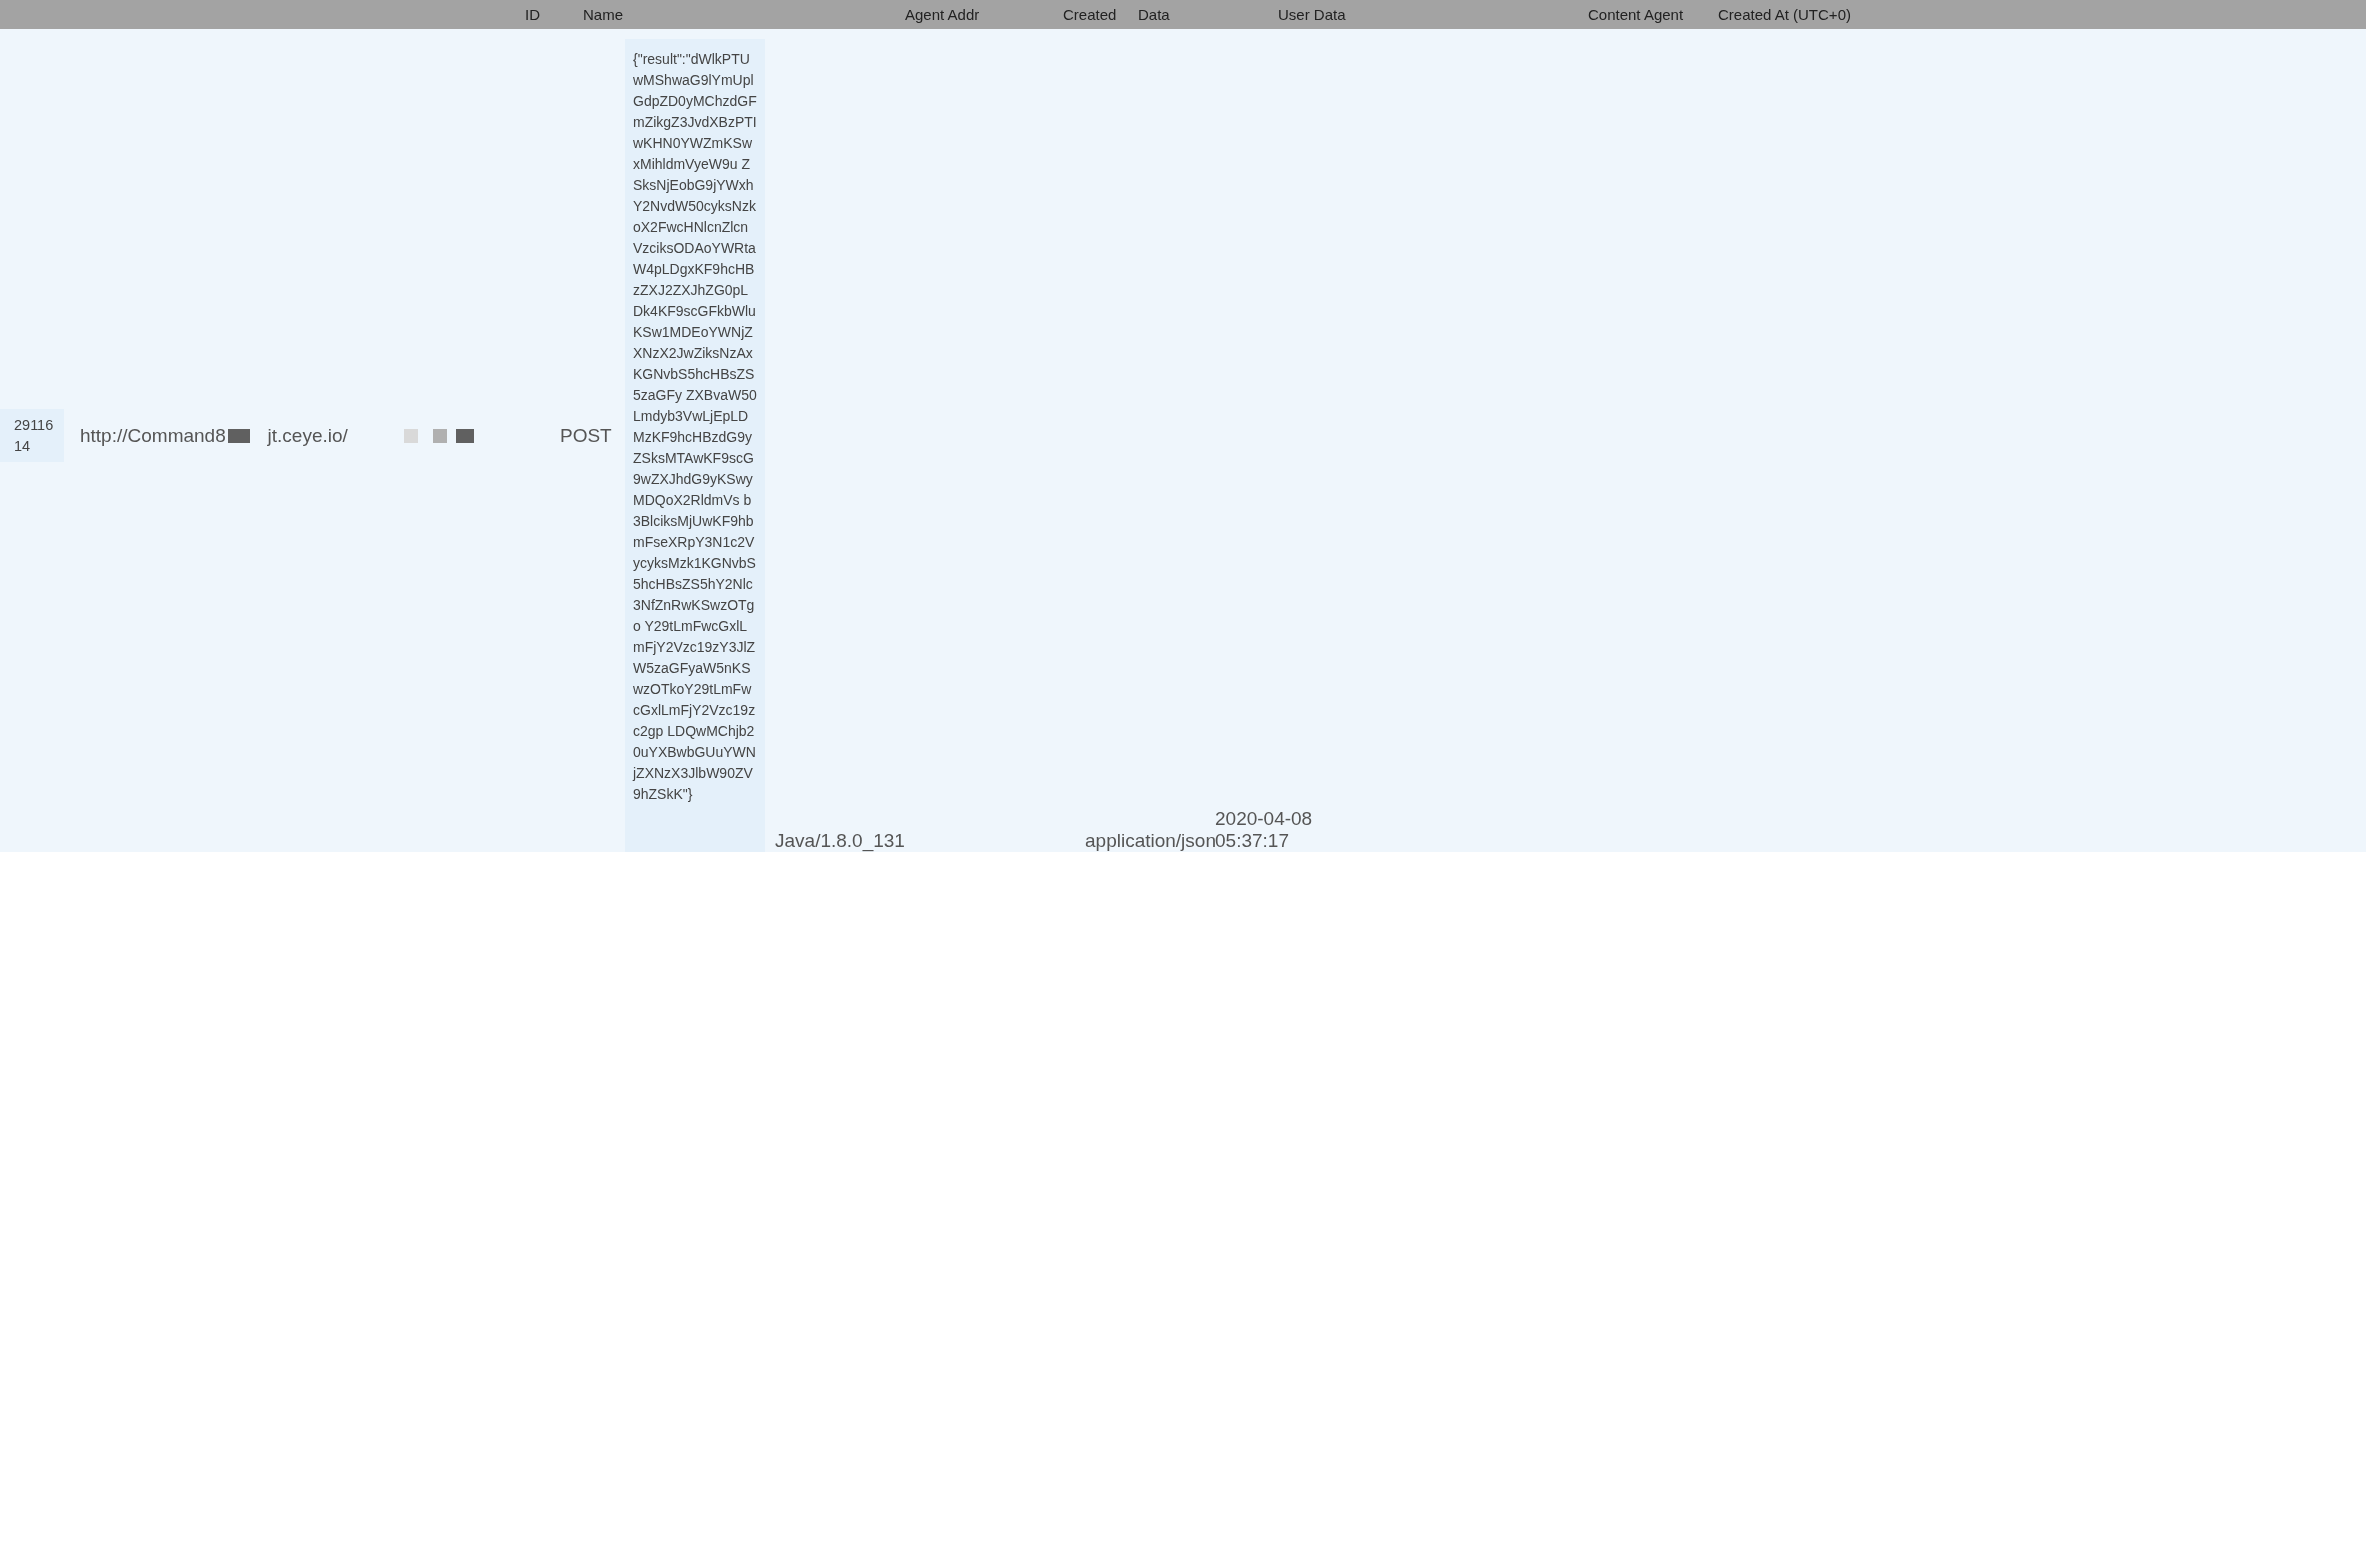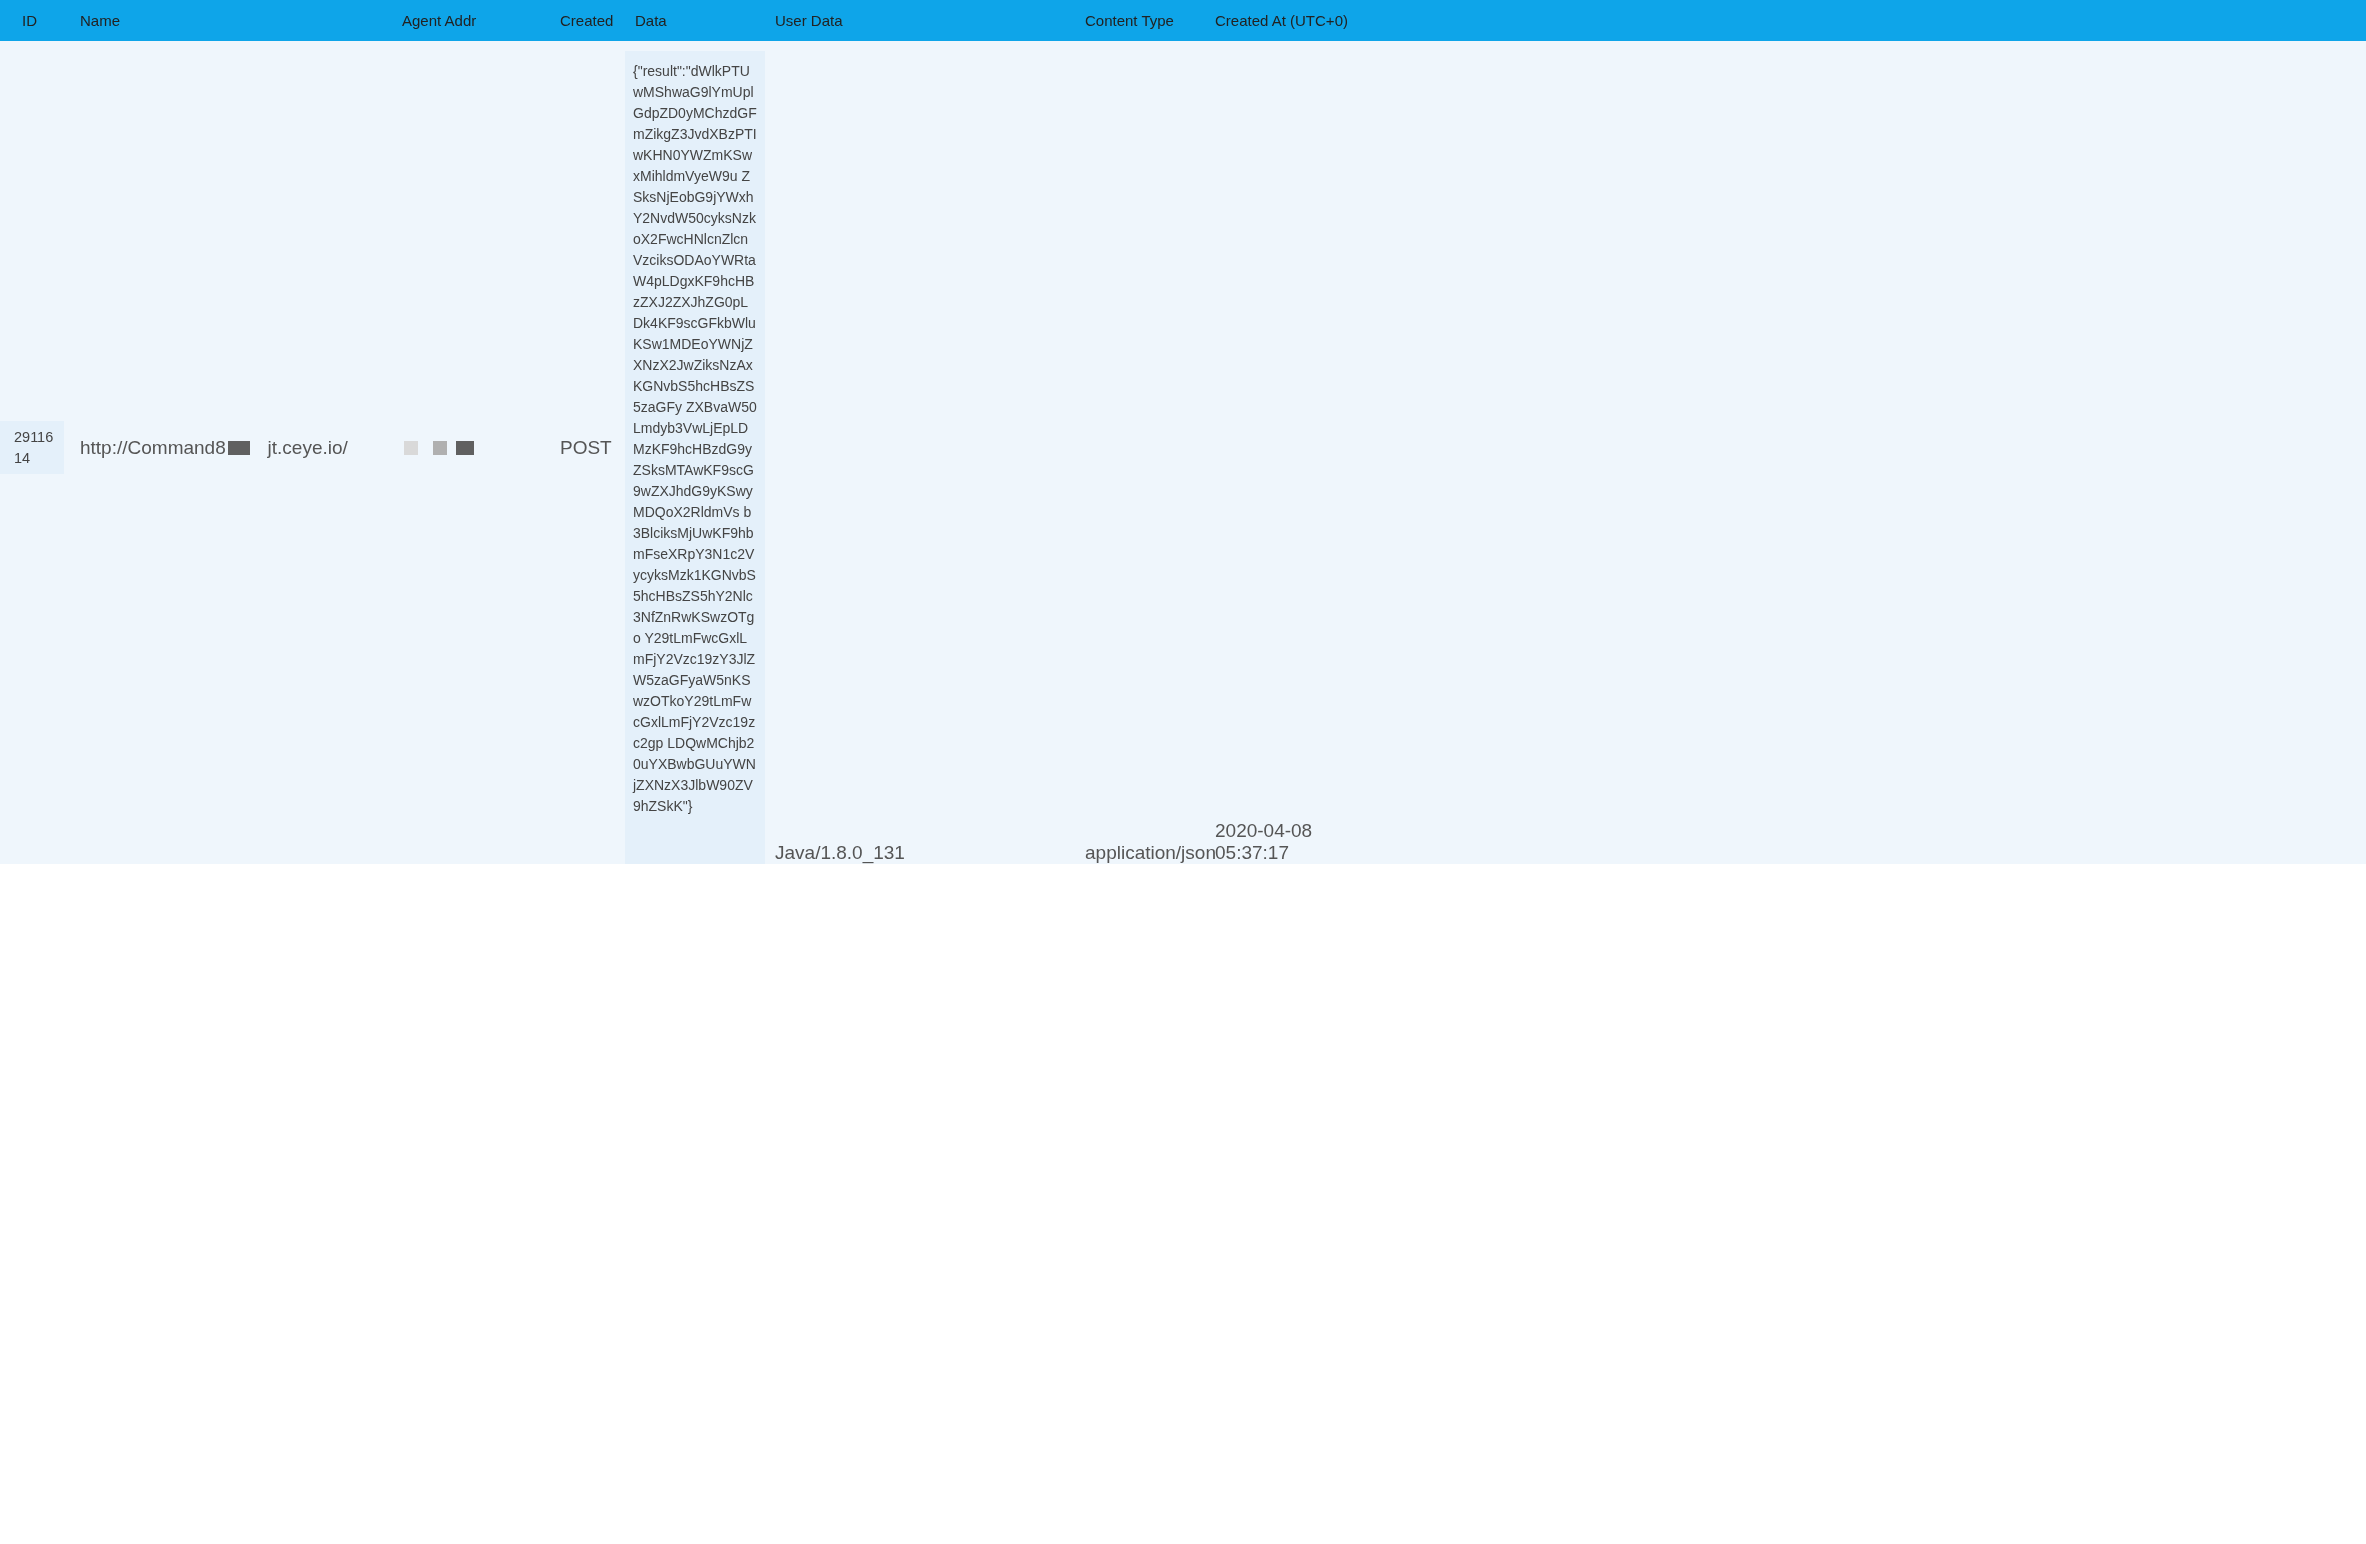--- a/index.html
+++ b/index.html
@@ -11,24 +11,25 @@
       font-family: -apple-system, BlinkMacSystemFont, "Segoe UI", Helvetica, Arial, sans-serif;
       font-size: 14px;
       color: #333;
       background: #fff;
     }
     .table-container {
       width: 100%;
     }
     .table-header {
       display: flex;
-      background: #0ea5e9;
-      padding: 12px 0;
+      background: #a3a3a3;
+      padding: 6px 0;
       font-weight: 500;
       color: #333;
+      justify-content: center;
     }
     .col {
       padding: 0 10px;
       font-size: 14.5px;
     }
     .col-header {
       padding: 0 10px;
       font-size: 15px;
       font-weight: 500;
       color: #222;
@@ -122,21 +123,21 @@
 <body>
 
 <div class="table-container">
   <div class="table-header header">
     <div class="col-header col-id">ID</div>
     <div class="col-header col-name">Name</div>
     <div class="col-header col-remote">Agent Addr</div>
     <div class="col-header col-method">Created</div>
     <div class="col-header col-data">Data</div>
     <div class="col-header col-ua">User Data</div>
-    <div class="col-header col-ct">Content Type</div>
+    <div class="col-header col-ct">Content Agent</div>
     <div class="col-header col-created">Created At (UTC+0)</div>
   </div>
 
   <div class="row-wrapper">
     <div class="left-cols">
       <div class="col-id" style="padding:0;">
         <div class="id-cell">2911614</div>
       </div>
       <div class="col col-name cell-text">
         <span class="name-text">http://Command8</span><span class="redact redact-name"></span>

